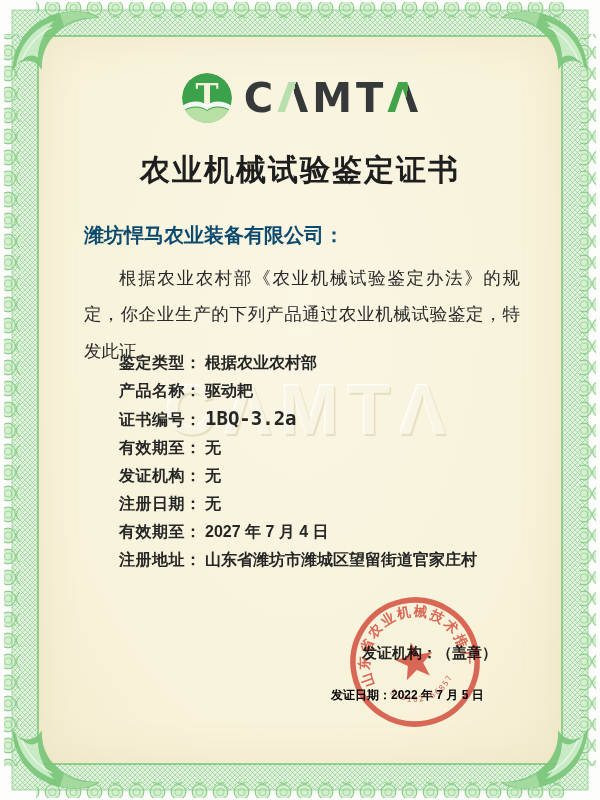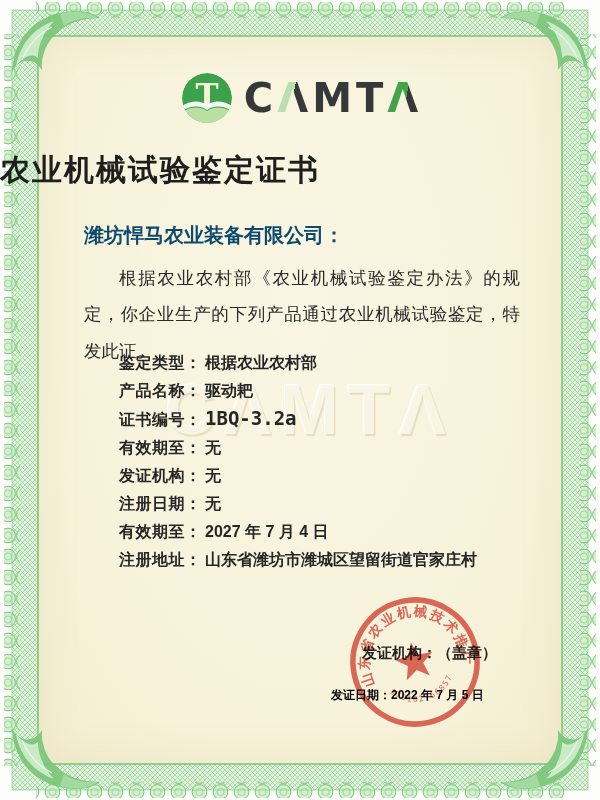--- a/index.html
+++ b/index.html
@@ -19,21 +19,21 @@
 
   .logo-row{position:absolute;left:0;right:0;top:72px;display:flex;align-items:center;
             justify-content:center;gap:11px;}
   .wordmark{display:flex;gap:3px;font-family:"DejaVu Sans",sans-serif;font-weight:bold;
             font-size:40px;line-height:50px;color:#35393a;letter-spacing:1px;}
   .wm-a1{background:linear-gradient(100deg,#b9dfae 0 50%,#35393a 50%);
          -webkit-background-clip:text;background-clip:text;color:transparent;}
   .wm-a2{background:linear-gradient(100deg,#43a349 0 58%,#35393a 58%);
          -webkit-background-clip:text;background-clip:text;color:transparent;}
 
-  .cert-title{position:absolute;left:0;right:0;top:150px;text-align:left;
+  .cert-title{position:absolute;left:0;right:0;top:150px;text-align:center;
               font-family:"Liberation Serif","DejaVu Serif",serif;font-weight:700;
               font-size:30px;letter-spacing:2px;color:#1e1e1e;}
 
   .addressee{position:absolute;left:84px;top:222px;font-size:20px;font-weight:700;color:#0c4a6e;}
 
   .body-par{position:absolute;left:84px;top:260px;width:436px;font-size:17.5px;line-height:2.08;
             font-weight:400;color:#2a2a2a;text-indent:2em;text-align:justify;}
 
   .fields{position:absolute;left:119px;top:354px;}
   .field-row{display:flex;align-items:baseline;margin-bottom:11px;font-size:16px;color:#262626;

